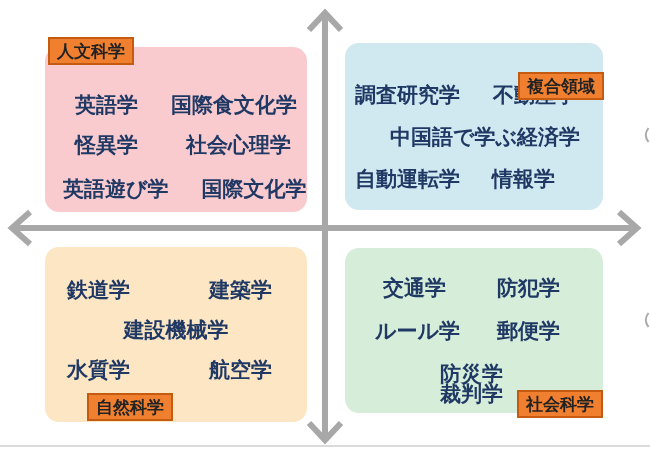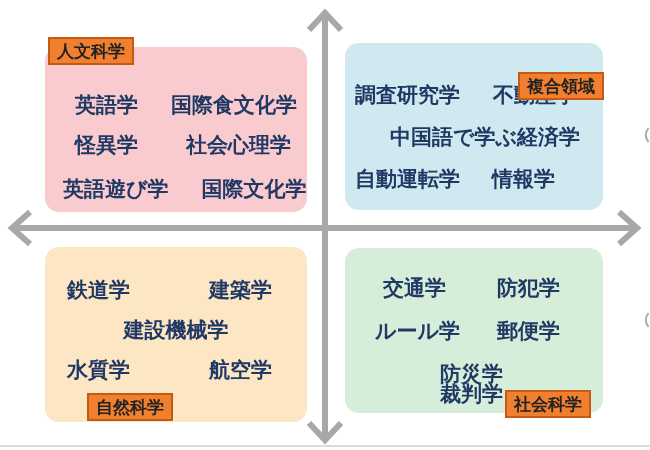--- a/index.html
+++ b/index.html
@@ -69,21 +69,21 @@
     color: var(--tag_text);
     font-size: 17px;
     font-weight: bold;
     line-height: 1.2;
     padding: 2px 7px;
     white-space: nowrap;
   }
   .tag-tl { left: 3px;  top: -10px; }
   .tag-tr { right: -1px; top: -3px; margin-top: 32px; }
   .tag-bl { left: 2px;  bottom: 1px; margin-left: 40px; }
-  .tag-br { right: 12px; bottom: -5px; }
+  .tag-br { right: 0px; bottom: -5px; }
 
   .divider {
     position: absolute;
     left: 0; top: 445px;
     width: 650px; height: 2px;
     background: var(--divider);
   }
 </style>
 </head>
 <body>

